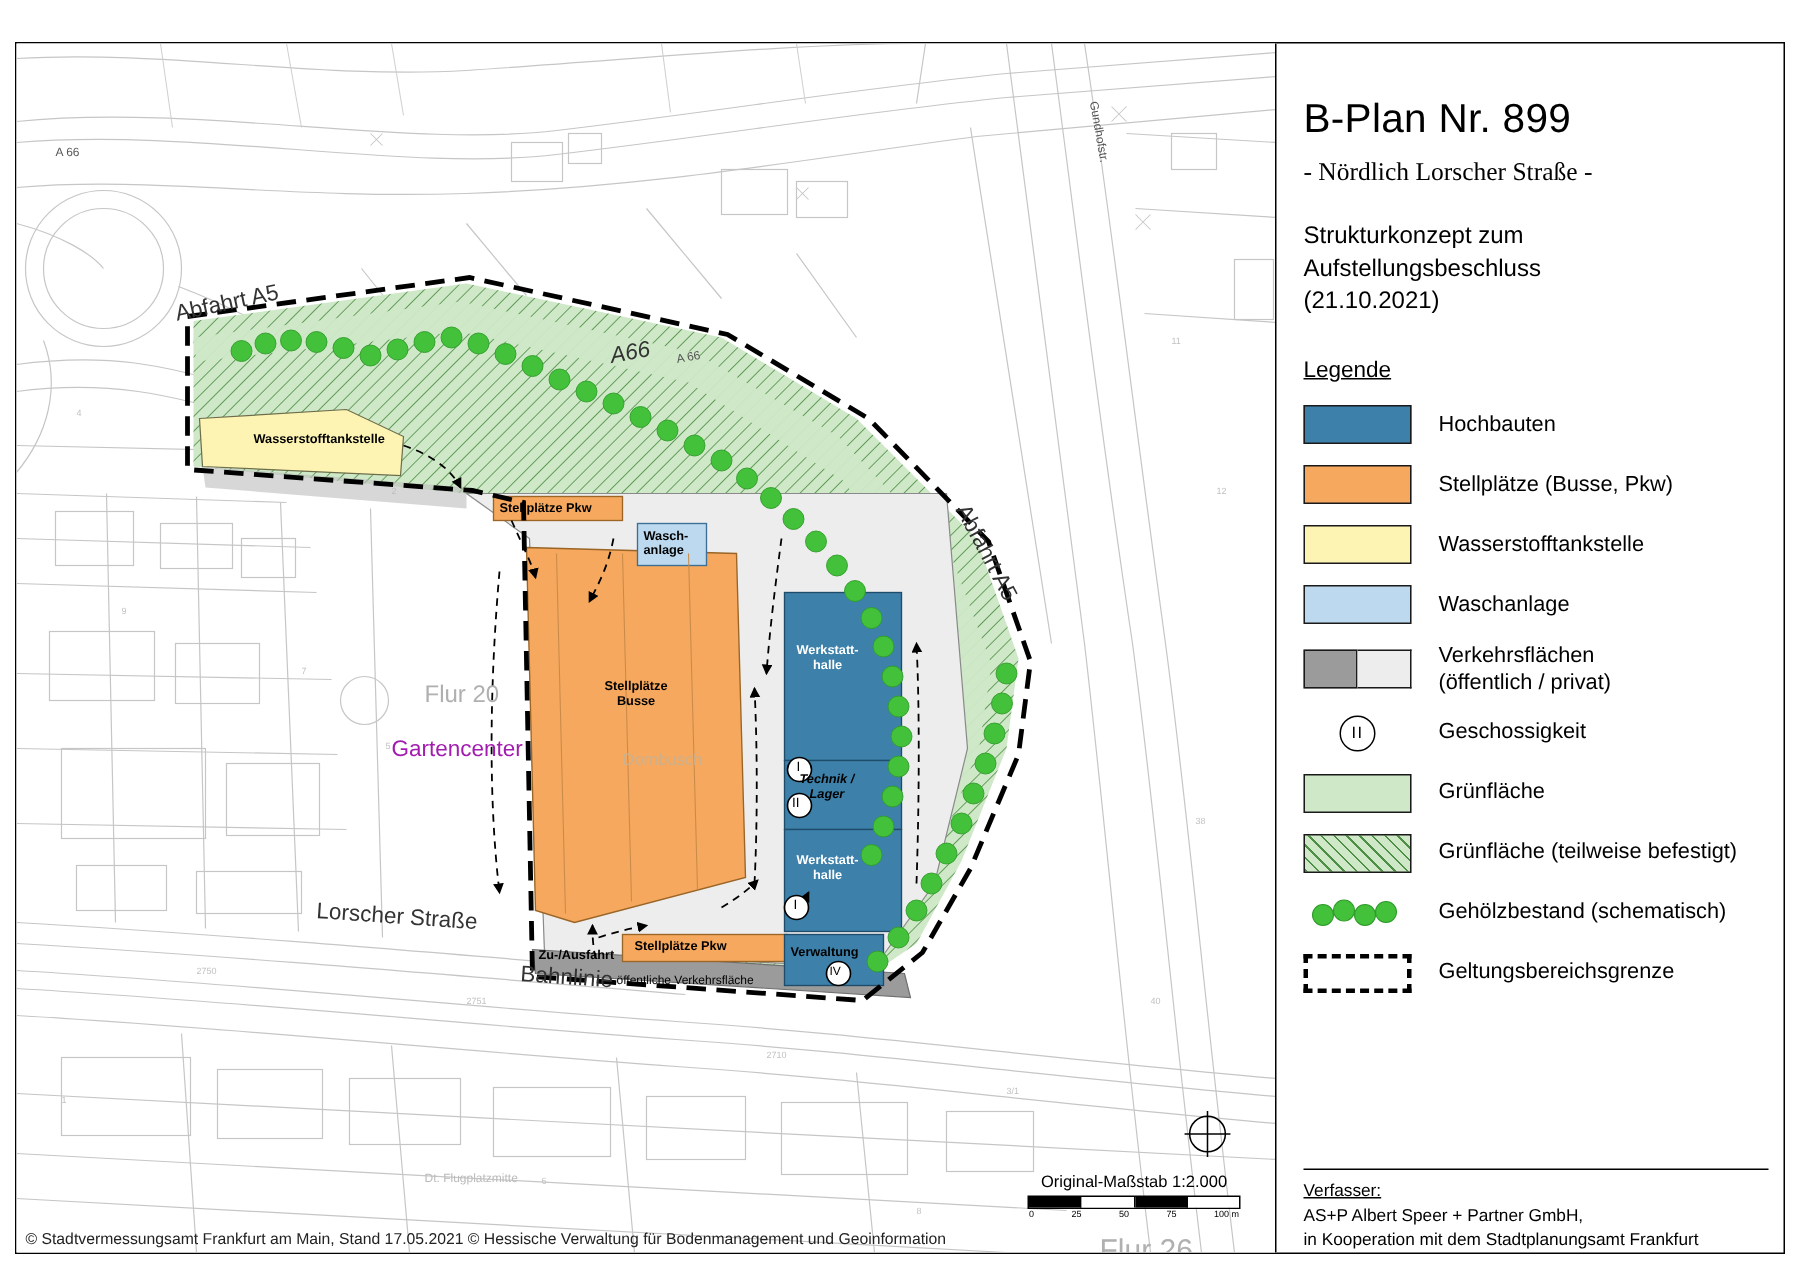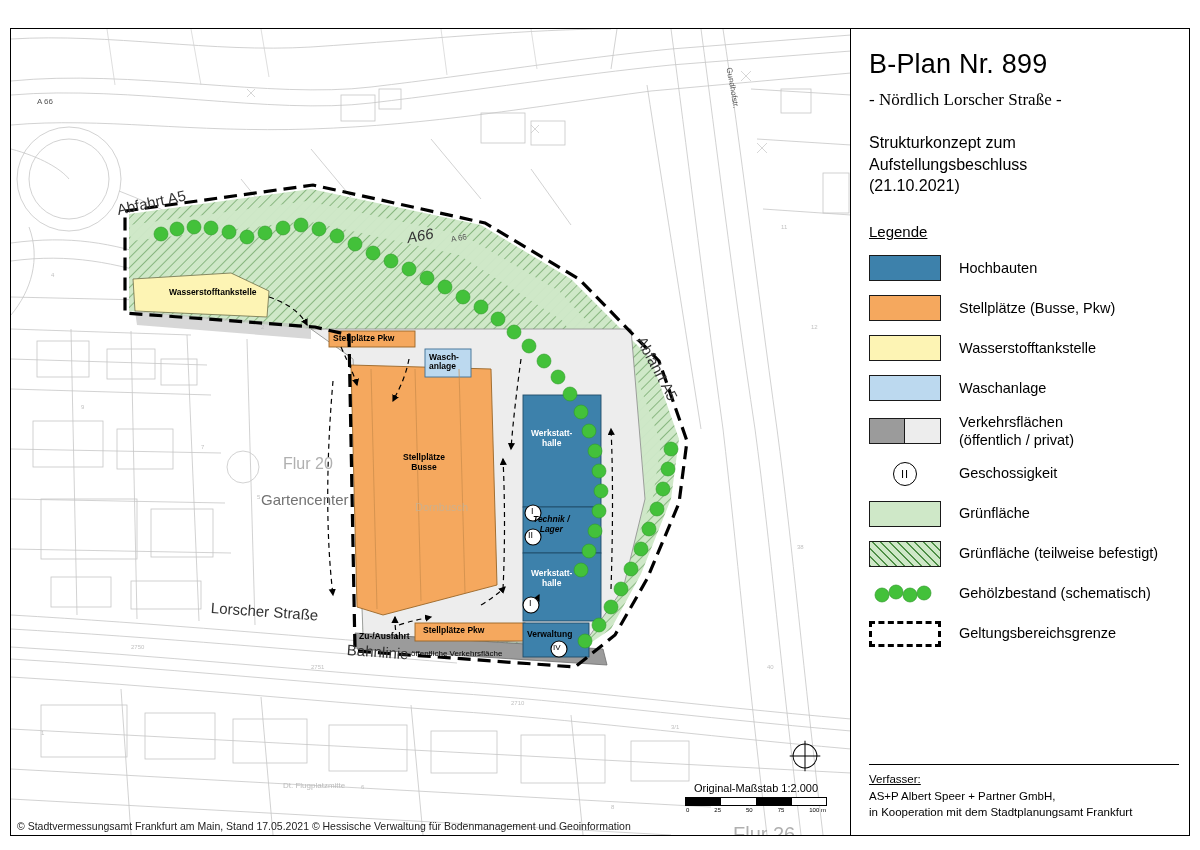--- a/index.html
+++ b/index.html
@@ -110,21 +110,21 @@
     right: 28px;
     bottom: 62px;
     width: 34px;
     height: 34px;
   }
 
   
   #panel {
     position: absolute;
     left: 851px;
-    top: 29px;
+    top: 44px;
     width: 339px;
     height: 806px;
     box-sizing: border-box;
     padding: 20px 1px 0 18px;
   }
   #panel h1 {
     margin: 0;
     font-size: 27px;
     font-weight: normal;
     letter-spacing: 0.2px;
@@ -476,21 +476,21 @@
     </svg>
 
     <div class="maplabel lbl-street" style="left:106px; top:172px; transform: rotate(-12deg); transform-origin: left center;">Abfahrt A5</div>
     <div class="maplabel lbl-street" style="left:396px; top:200px; transform: rotate(-10deg); transform-origin: left center; font-style:italic;">A66</div>
     <div class="maplabel lbl-small" style="left:440px; top:206px; transform: rotate(-10deg); transform-origin:left center;">A 66</div>
     <div class="maplabel lbl-small" style="left:26px; top:68px;">A 66</div>
     <div class="maplabel lbl-street" style="left:630px; top:300px; transform: rotate(62deg); transform-origin: left center;">Abfahrt A5</div>
     <div class="maplabel lbl-street" style="left:200px; top:570px; transform: rotate(4deg); transform-origin: left center;">Lorscher Straße</div>
     <div class="maplabel lbl-street" style="left:336px; top:612px; transform: rotate(4deg); transform-origin: left center;">Bahnlinie</div>
     <div class="maplabel lbl-small" style="left:718px; top:34px; transform: rotate(80deg); transform-origin: left center;">Gundhofstr.</div>
-    <div class="maplabel" style="left:250px; top:462px; font-size:15px; color:#737373;">Gartencenter</div>
+    <div class="maplabel" style="left:250px; top:462px; font-size:15px; color:#a21caf;">Gartencenter</div>
     <div class="maplabel lbl-flur" style="left:272px; top:426px;">Flur 20</div>
     <div class="maplabel lbl-flur" style="left:722px; top:794px; font-size:20px;">Flur 26</div>
     <div class="maplabel" style="left:404px; top:472px; font-size:11px; color:#cdb08c;">Dornbusch</div>
     <div class="maplabel lbl-small" style="left:272px; top:752px; color:#bbb;">Dt. Flugplatzmitte</div>
 
     <div class="maplabel lbl-plan" style="left:158px; top:258px;">Wasserstofftankstelle</div>
     <div class="maplabel lbl-plan" style="left:322px; top:304px;">Stellplätze Pkw</div>
     <div class="maplabel lbl-plan" style="left:418px; top:324px; line-height:1.1;">
       <span>Wasch-</span><br>
       <span>anlage</span>

